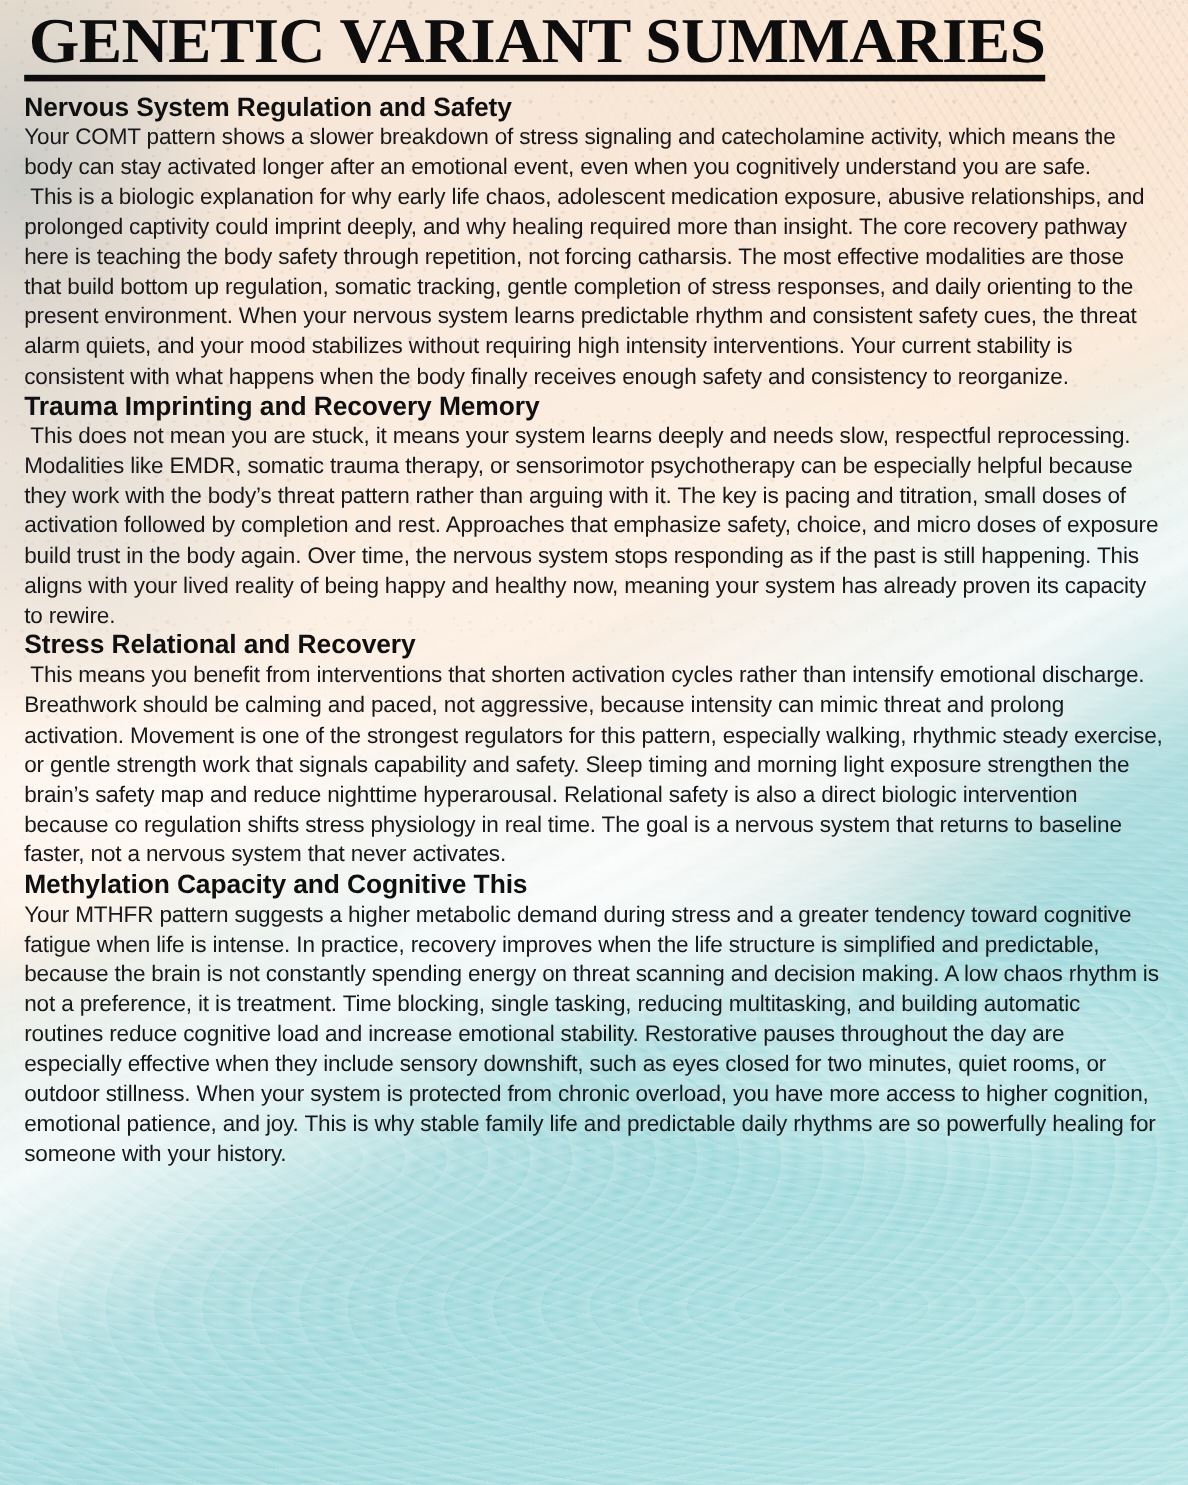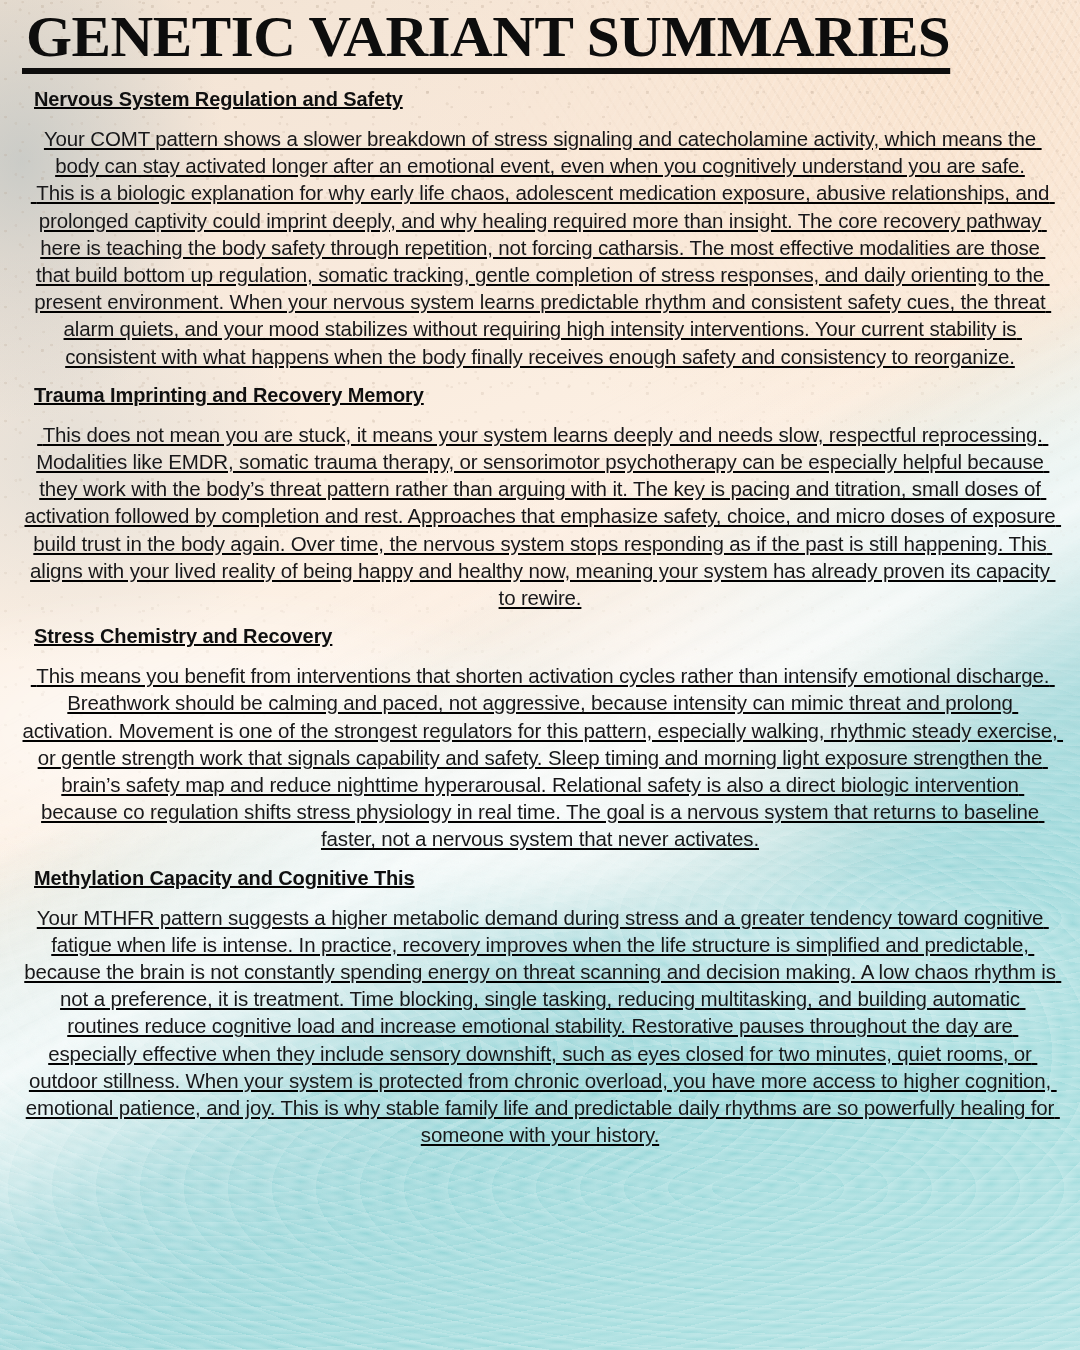--- a/index.html
+++ b/index.html
@@ -15,21 +15,20 @@
     background: #efe2d4;
   }
 
   
   #page {
     position: relative;
     width: 1080px;
     height: 1350px;
     overflow: hidden;
     isolation: isolate;
-    text-decoration: underline;
   }
 
   .bg-layer {
     position: absolute;
     inset: 0;
     pointer-events: none;
   }
 
   
   #bg-base {
@@ -167,38 +166,37 @@
     margin-bottom: 10px;
   }
 
   .section {
     margin: 0;
   }
 
   .section-heading {
     font-family: "Liberation Sans", sans-serif;
     font-weight: 700;
-    font-size: 20px;
+    font-size: 24px;
     line-height: 27px;
     color: #101010;
-    margin: 12px;
+    margin: 0;
     letter-spacing: -0.1px;
   }
 
   .section-para {
     font-family: "Liberation Sans", sans-serif;
     font-weight: 400;
     font-size: 20.5px;
     line-height: 27.2px;
     color: #18181a;
     margin: 0;
     letter-spacing: -0.15px;
     white-space: pre-wrap;
     text-rendering: optimizeLegibility;
-    text-align: center;
   }
 </style>
 </head>
 <body>
 
 <div id="page">
 
   <div class="bg-layer" id="bg-base"></div>
   <div class="bg-layer" id="bg-water"></div>
   <div class="bg-layer" id="bg-sand"></div>
@@ -219,21 +217,21 @@
       <div class="section-para">Your COMT pattern shows a slower breakdown of stress signaling and catecholamine activity, which means the body can stay activated longer after an emotional event, even when you cognitively understand you are safe.</div>
       <div class="section-para"> This is a biologic explanation for why early life chaos, adolescent medication exposure, abusive relationships, and prolonged captivity could imprint deeply, and why healing required more than insight. The core recovery pathway here is teaching the body safety through repetition, not forcing catharsis. The most effective modalities are those that build bottom up regulation, somatic tracking, gentle completion of stress responses, and daily orienting to the present environment. When your nervous system learns predictable rhythm and consistent safety cues, the threat alarm quiets, and your mood stabilizes without requiring high intensity interventions. Your current stability is consistent with what happens when the body finally receives enough safety and consistency to reorganize.</div>
     </div>
 
     <div class="section">
       <div class="section-heading">Trauma Imprinting and Recovery Memory</div>
       <div class="section-para"> This does not mean you are stuck, it means your system learns deeply and needs slow, respectful reprocessing. Modalities like EMDR, somatic trauma therapy, or sensorimotor psychotherapy can be especially helpful because they work with the body’s threat pattern rather than arguing with it. The key is pacing and titration, small doses of activation followed by completion and rest. Approaches that emphasize safety, choice, and micro doses of exposure build trust in the body again. Over time, the nervous system stops responding as if the past is still happening. This aligns with your lived reality of being happy and healthy now, meaning your system has already proven its capacity to rewire.</div>
     </div>
 
     <div class="section">
-      <div class="section-heading">Stress Chemistry and Recovery</div>
+      <div class="section-heading">Stress Relational and Recovery</div>
       <div class="section-para"> This means you benefit from interventions that shorten activation cycles rather than intensify emotional discharge. Breathwork should be calming and paced, not aggressive, because intensity can mimic threat and prolong activation. Movement is one of the strongest regulators for this pattern, especially walking, rhythmic steady exercise, or gentle strength work that signals capability and safety. Sleep timing and morning light exposure strengthen the brain’s safety map and reduce nighttime hyperarousal. Relational safety is also a direct biologic intervention because co regulation shifts stress physiology in real time. The goal is a nervous system that returns to baseline faster, not a nervous system that never activates.</div>
     </div>
 
     <div class="section">
       <div class="section-heading">Methylation Capacity and Cognitive This</div>
       <div class="section-para">Your MTHFR pattern suggests a higher metabolic demand during stress and a greater tendency toward cognitive fatigue when life is intense. In practice, recovery improves when the life structure is simplified and predictable, because the brain is not constantly spending energy on threat scanning and decision making. A low chaos rhythm is not a preference, it is treatment. Time blocking, single tasking, reducing multitasking, and building automatic routines reduce cognitive load and increase emotional stability. Restorative pauses throughout the day are especially effective when they include sensory downshift, such as eyes closed for two minutes, quiet rooms, or outdoor stillness. When your system is protected from chronic overload, you have more access to higher cognition, emotional patience, and joy. This is why stable family life and predictable daily rhythms are so powerfully healing for someone with your history.</div>
     </div>
 
   </div>
 </div>

